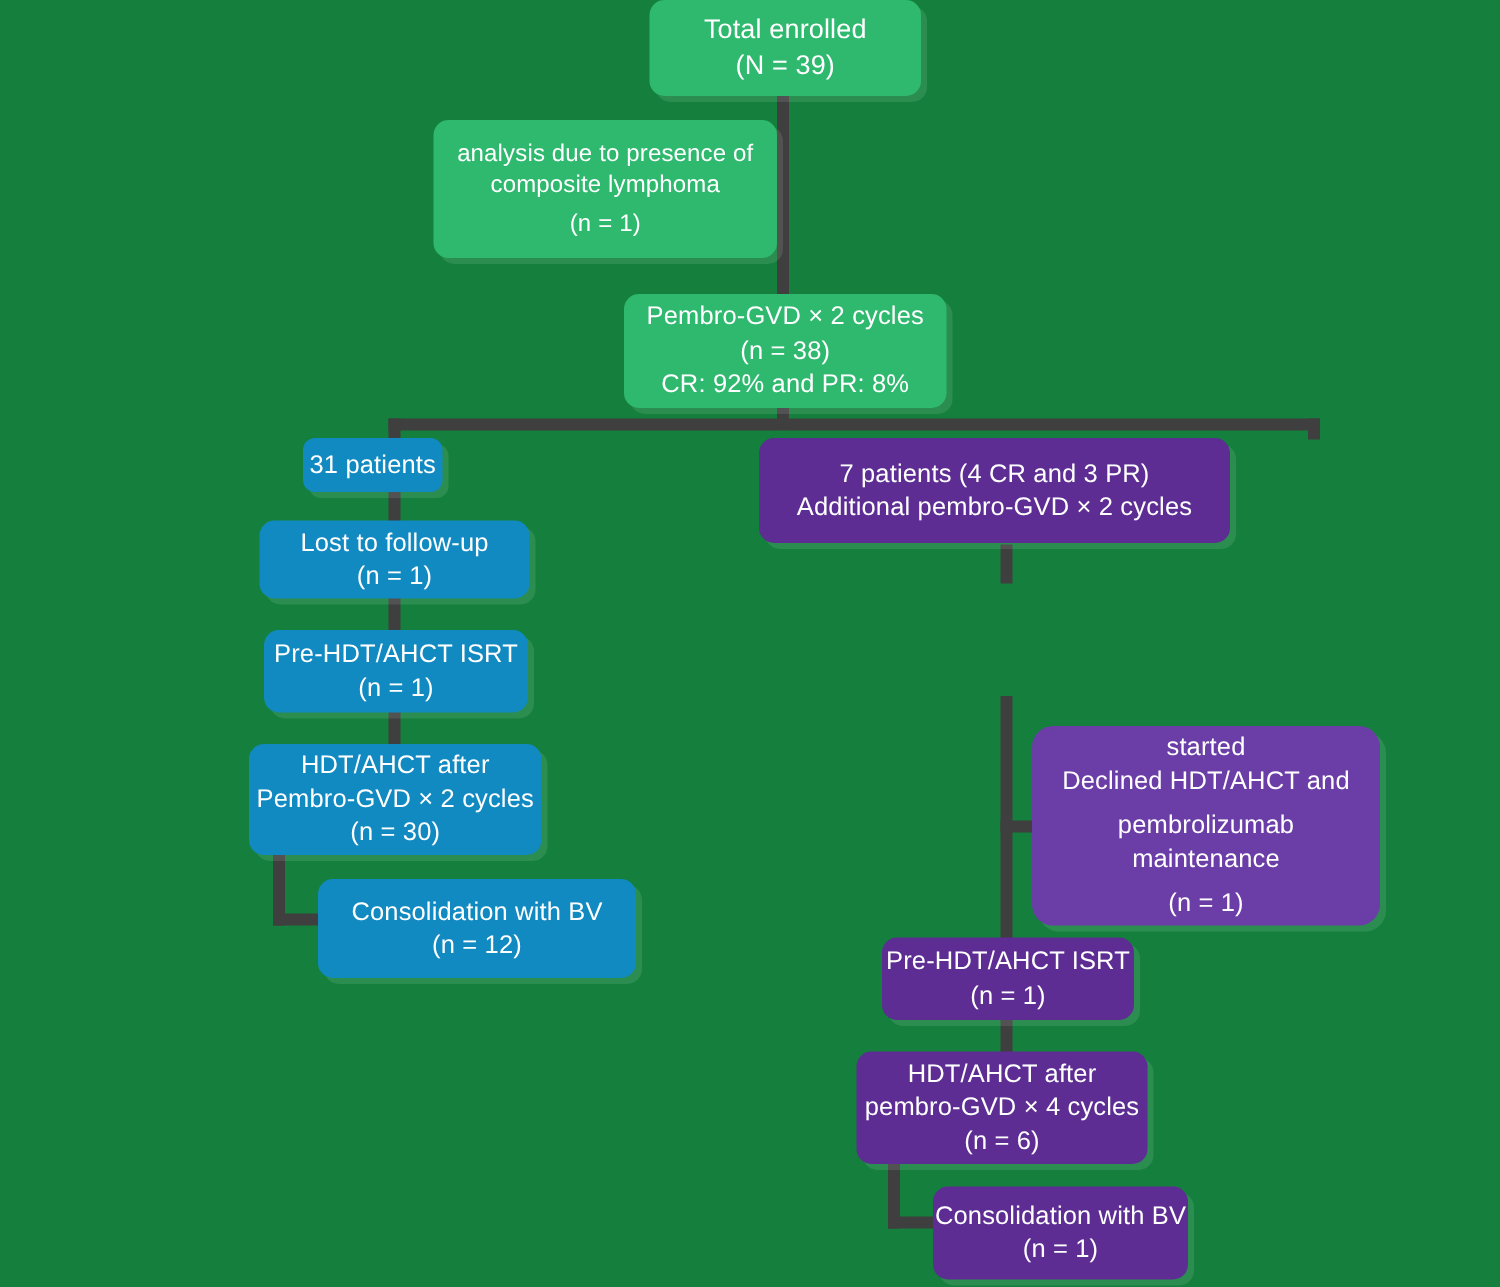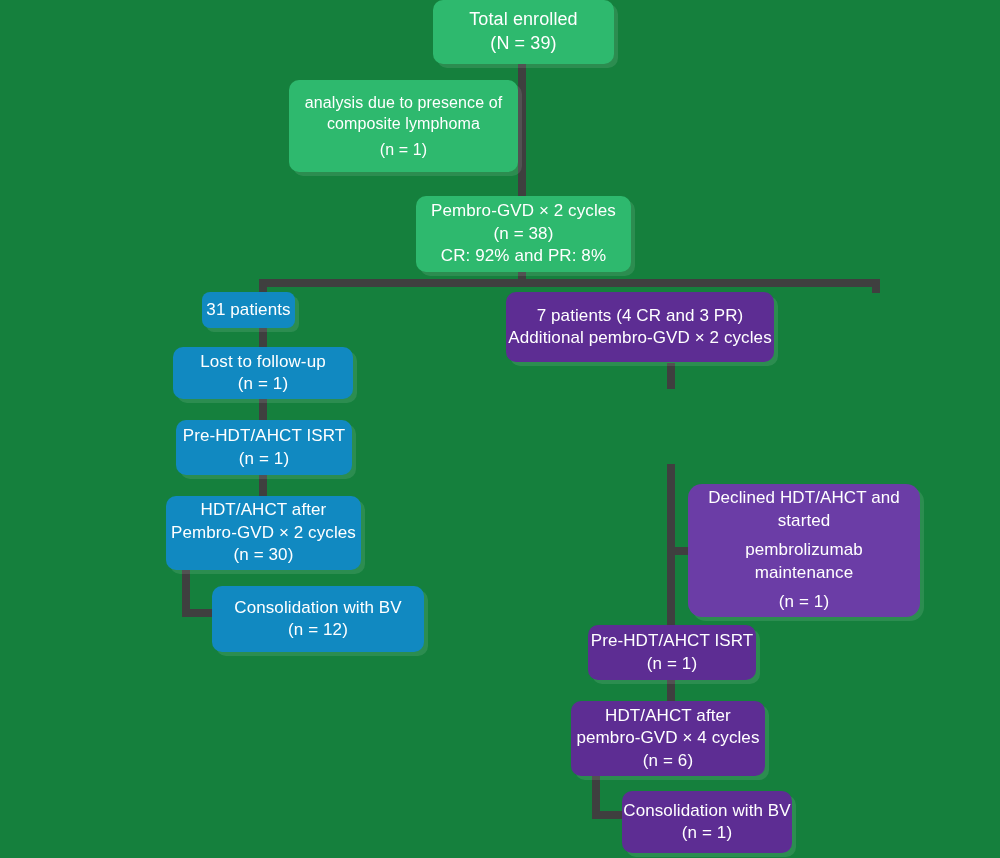--- a/index.html
+++ b/index.html
@@ -116,29 +116,29 @@
     <span class="ln">HDT/AHCT after</span>
     <span class="ln">Pembro-GVD × 2 cycles</span>
     <span class="ln">(n = 30)</span>
   </div>
 
   <div class="node blue fs17" style="left:212px; top:586px; width:212px; height:66px;">
     <span class="ln">Consolidation with BV</span>
     <span class="ln">(n = 12)</span>
   </div>
 
-  <div class="node purple fs17" style="left:506px; top:292px; width:268px; height:70px;">
+  <div class="node purple fs17" style="left:506px; top:292px; width:314px; height:70px;">
     <span class="ln">7 patients (4 CR and 3 PR)</span>
     <span class="ln">Additional pembro-GVD × 2 cycles</span>
   </div>
 
 
   <div class="node purple-light fs17" style="left:688px; top:484px; width:232px; height:133px; border-radius:14px;">
+    <span class="ln">started</span>
     <span class="ln">Declined HDT/AHCT and</span>
-    <span class="ln">started</span>
     <span class="ln" style="margin-top:7px;">pembrolizumab</span>
     <span class="ln">maintenance</span>
     <span class="ln" style="margin-top:7px;">(n = 1)</span>
   </div>
 
   <div class="node purple fs17" style="left:588px; top:625px; width:168px; height:55px;">
     <span class="ln">Pre-HDT/AHCT ISRT</span>
     <span class="ln">(n = 1)</span>
   </div>
 

